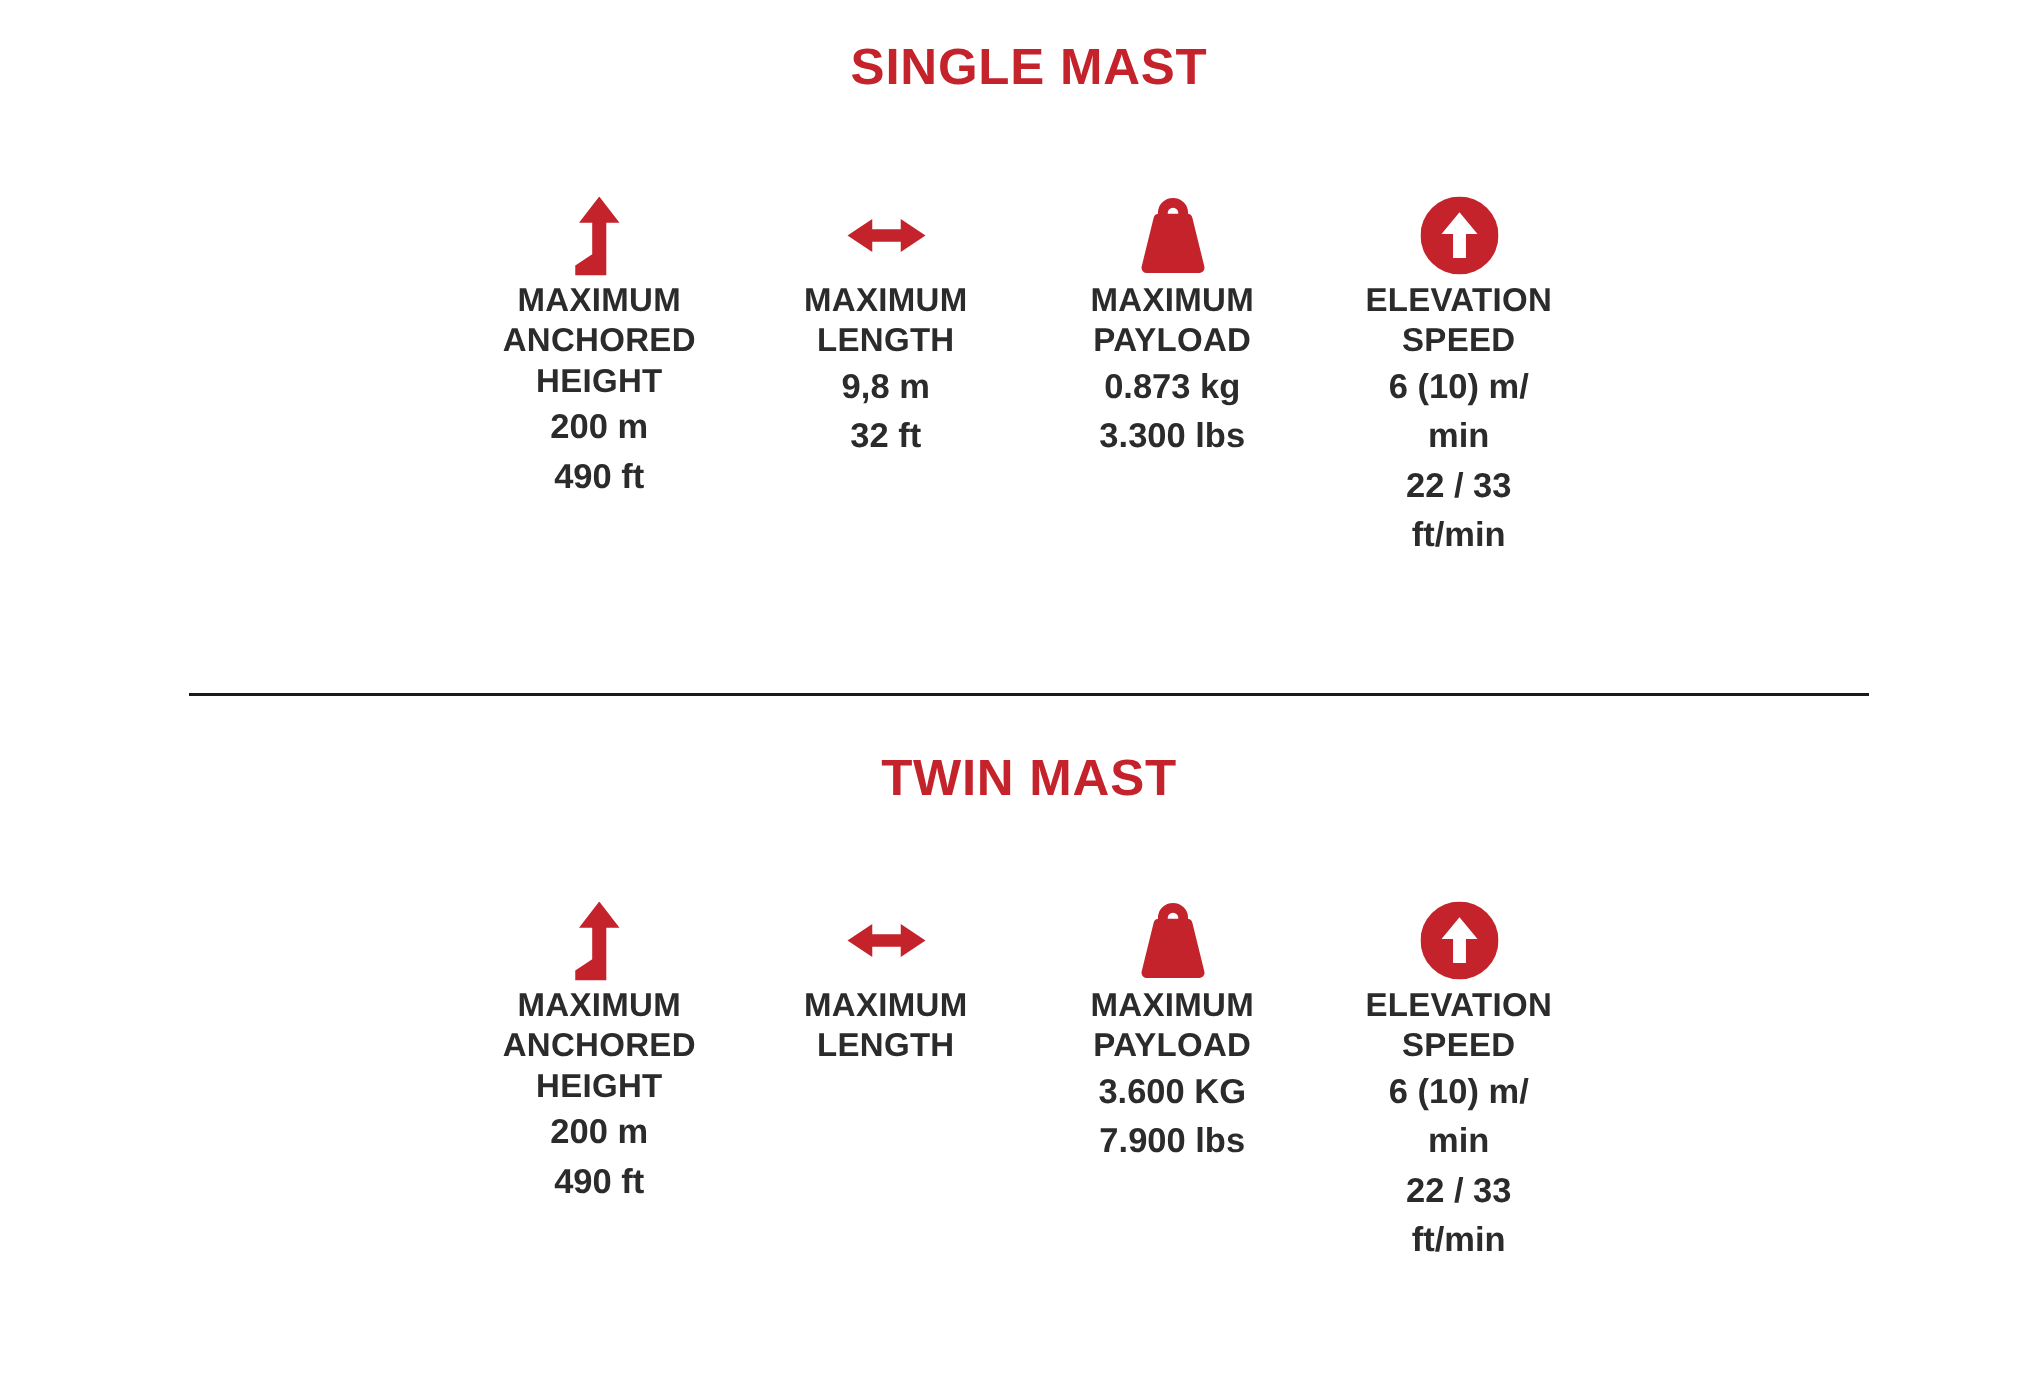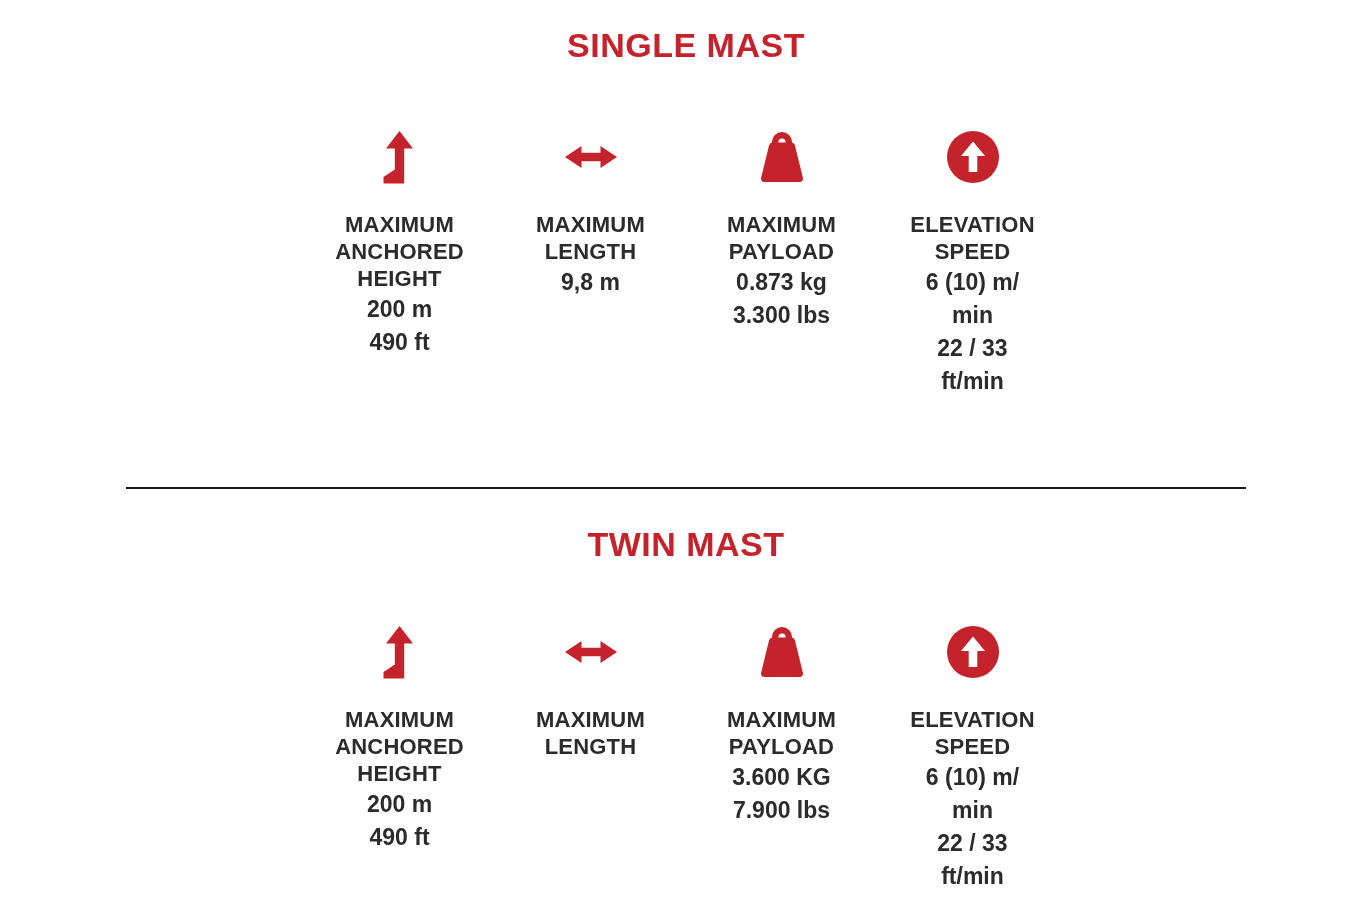--- a/index.html
+++ b/index.html
@@ -29,21 +29,21 @@
   .section--first .cols{margin-top:66px;}
   .section--second .cols{margin-top:62px;}
   .col{width:158px;}
   .icon-row{
     height:54px;display:flex;align-items:center;justify-content:center;
   }
   .icon-row svg{display:block;}
   .icon-fill{fill:var(--accent);}
   .icon-stroke{stroke:var(--accent);}
   .spec-label{
-    margin-top:27px;
+    margin-top:2px;
     font-size:22px;line-height:27px;letter-spacing:.2px;
   }
   .spec-values{
     margin-top:1px;
     font-size:23px;line-height:33px;
   }
   .divider{
     width:1120px;margin:89px auto 0;
     border:none;border-top:2px solid var(--divider);
   }
@@ -80,20 +80,21 @@
           <svg width="54" height="24" viewBox="0 0 54 24" aria-hidden="true">
             <path class="icon-fill" d="M1 12 L17.5 1 L17.5 7.8 L36.5 7.8 L36.5 1 L53 12 L36.5 23 L36.5 16.2 L17.5 16.2 L17.5 23 Z"></path>
           </svg>
         </div>
         <div class="spec-label">
           <div>MAXIMUM</div>
           <div>LENGTH</div>
         </div>
         <div class="spec-values">
           <div>9,8 m</div>
+          <div>32 ft</div>
         </div>
       </div>
 
       <div class="col">
         <div class="icon-row">
           <svg width="52" height="53" viewBox="0 0 52 53" aria-hidden="true">
             <circle class="icon-stroke" cx="26" cy="11" r="6.8" fill="none" stroke-width="6.5"></circle>
             <path class="icon-fill icon-stroke" d="M16.5 15 L35.5 15 L43.5 47.5 L8.5 47.5 Z" stroke-width="7" stroke-linejoin="round"></path>
           </svg>
         </div>

